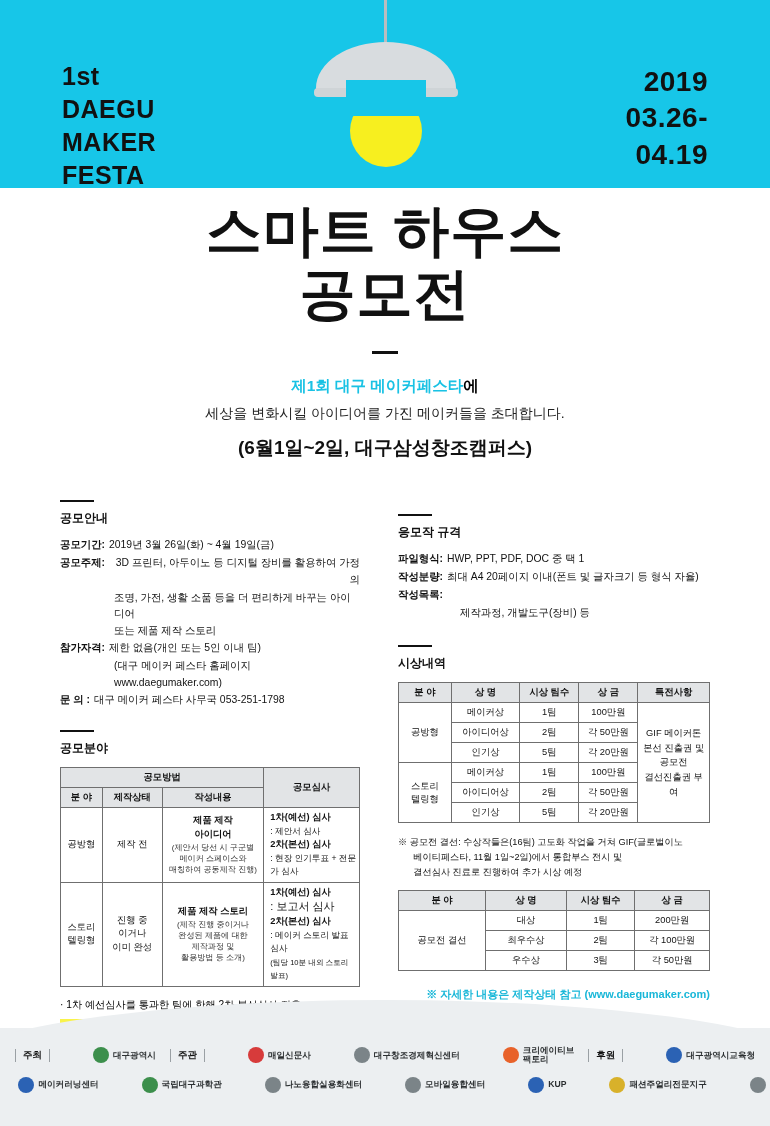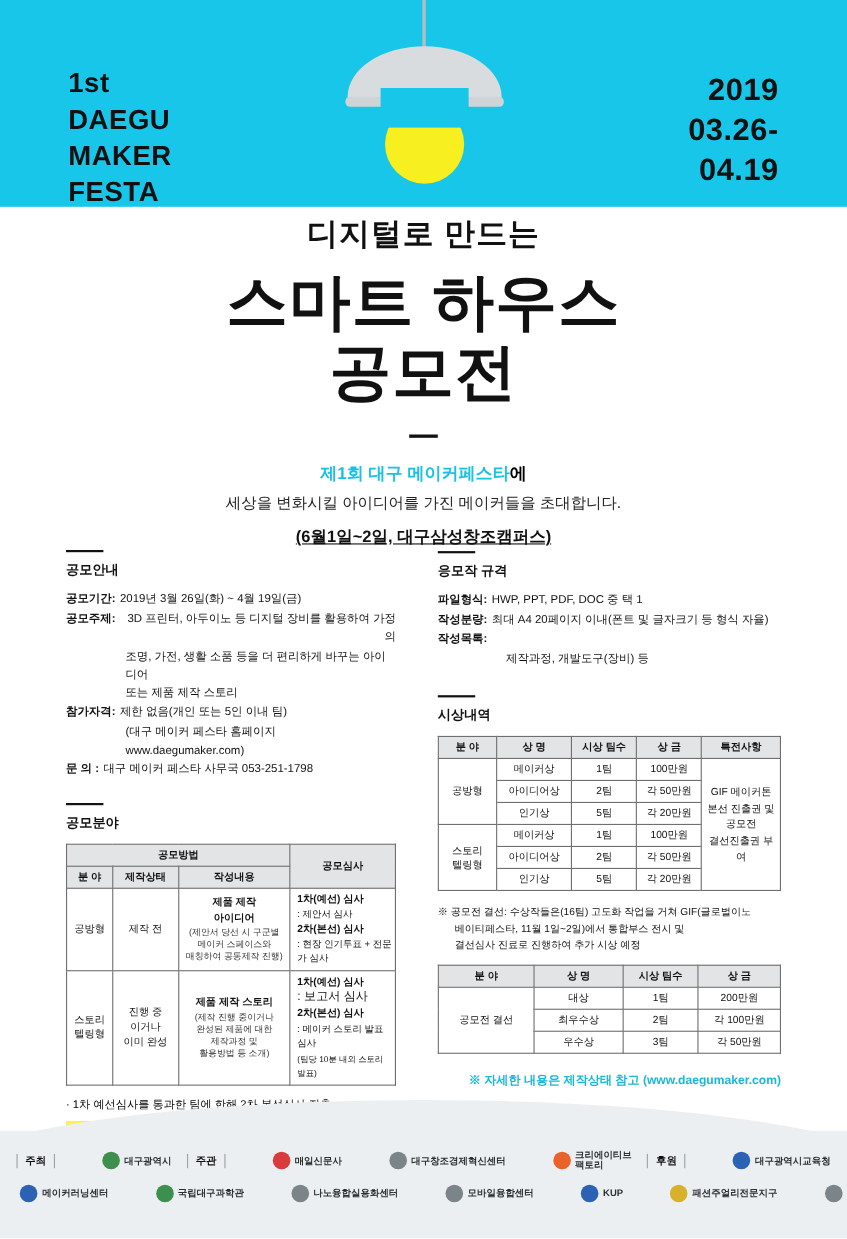--- a/index.html
+++ b/index.html
@@ -66,27 +66,27 @@
     width:26px; height:3px; background:#111; margin:26px auto 0;
   }
   .hero-invite-1 {
     text-align:center; margin-top:22px; font-size:15.5px; font-weight:bold;
   }
   .hero-invite-1 .accent { color:#19c2e4; }
   .hero-invite-2 {
     text-align:center; margin-top:8px; font-size:14px; color:#222;
   }
   .hero-invite-3 {
-    text-align:center; margin-top:12px; font-size:15px; font-weight:bold; color:#111;text-decoration:underline;
+    text-align:center; margin-top:12px; font-size:19px; font-weight:bold; color:#111;
   }
 
   
   .content { position:absolute; left:0; top:500px; width:770px; }
   .col-left { position:absolute; left:60px; top:0; width:300px; }
-  .col-right { position:absolute; left:398px; top:1px; width:312px; }
+  .col-right { position:absolute; left:398px; top:14px; width:312px; }
 
   .sec-rule { width:34px; height:2px; background:#111; margin-bottom:8px; }
   .sec-title { font-size:12px; font-weight:bold; color:#111; margin-bottom:10px; }
 
   .kv { font-size:10.4px; line-height:1.62; color:#111; }
   .kv .row { display:flex; margin-bottom:1px;text-align:right; }
   .kv .k { font-weight:bold; white-space:nowrap; margin-right:4px; }
   .kv .v { font-weight:normal; }
   .kv .cont { padding-left:54px; }
   .kv .cont2 { padding-left:62px; }
@@ -167,21 +167,20 @@
     <div>FESTA</div>
   </div>
 
   <div class="dates">
     <div>2019</div>
     <div>03.26-</div>
     <div>04.19</div>
   </div>
 
   <div class="hero">
-    <div class="hero-sub">디지털로 만드는</div>
     <div class="hero-main">
       <div>스마트 하우스</div>
       <div>공모전</div>
     </div>
     <div class="hero-rule"></div>
     <div class="hero-invite-1">
       <span class="accent">제1회 대구 메이커페스타</span><span>에</span>
     </div>
     <div class="hero-invite-2">세상을 변화시킬 아이디어를 가진 메이커들을 초대합니다.</div>
     <div class="hero-invite-3">(6월1일~2일, 대구삼성창조캠퍼스)</div>

